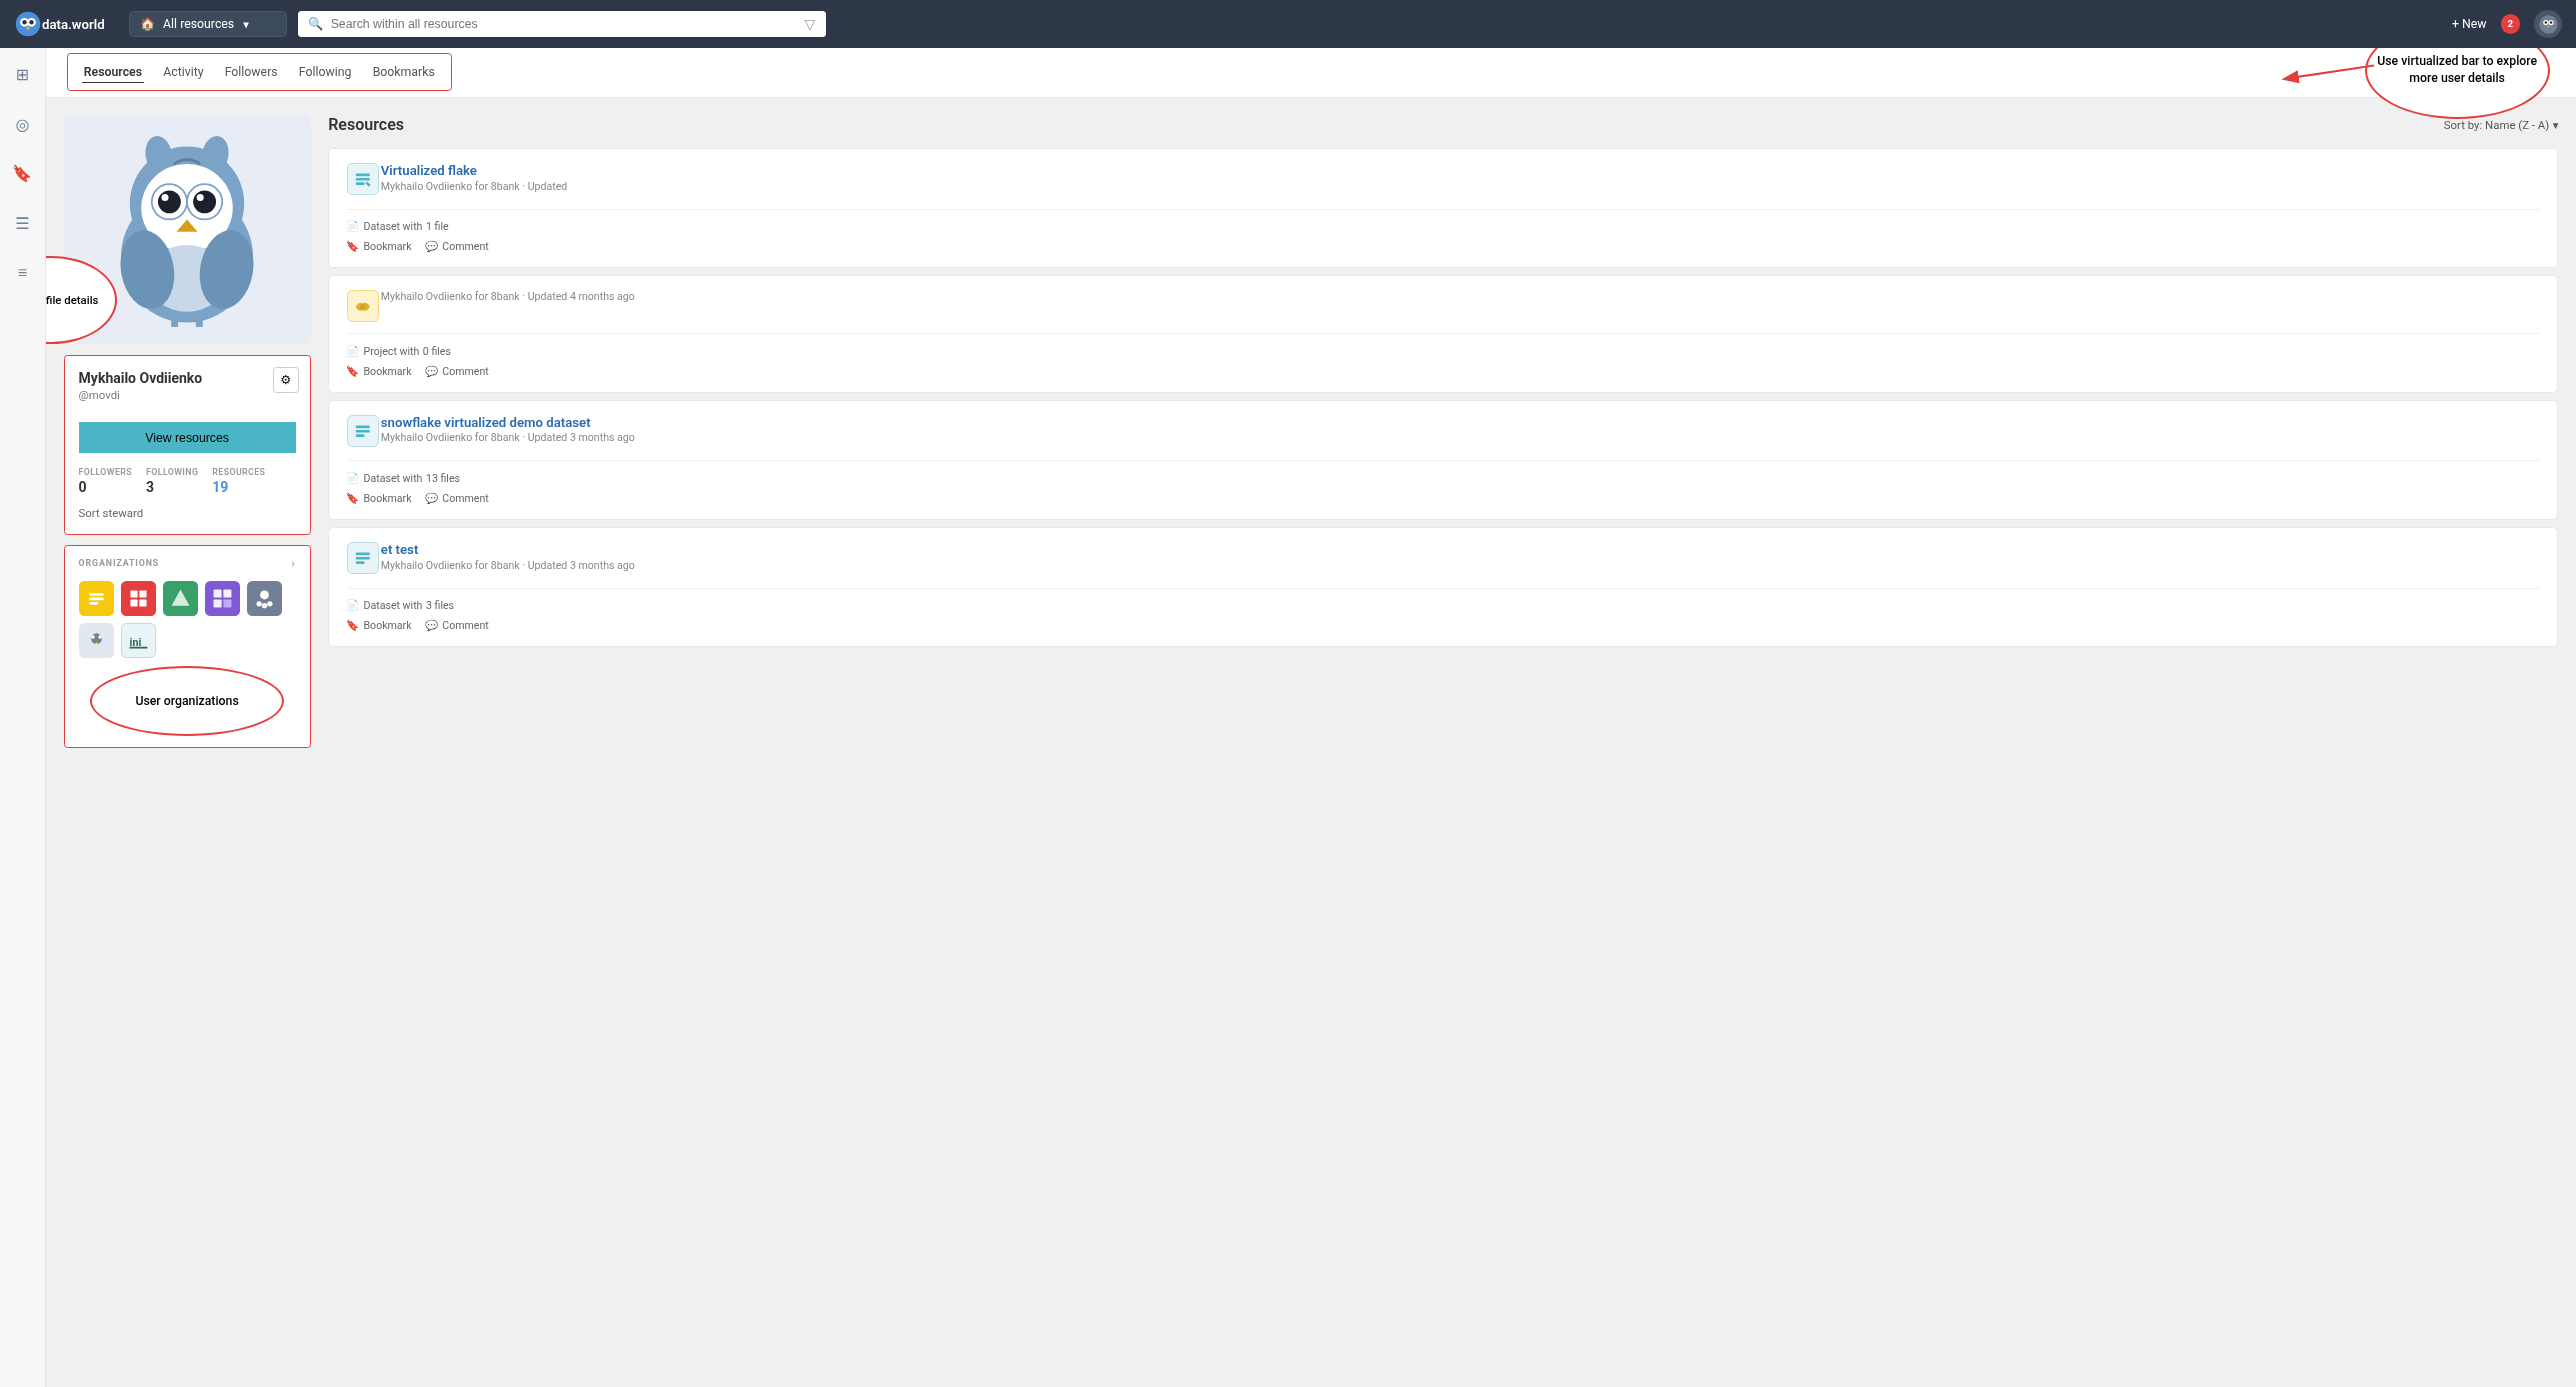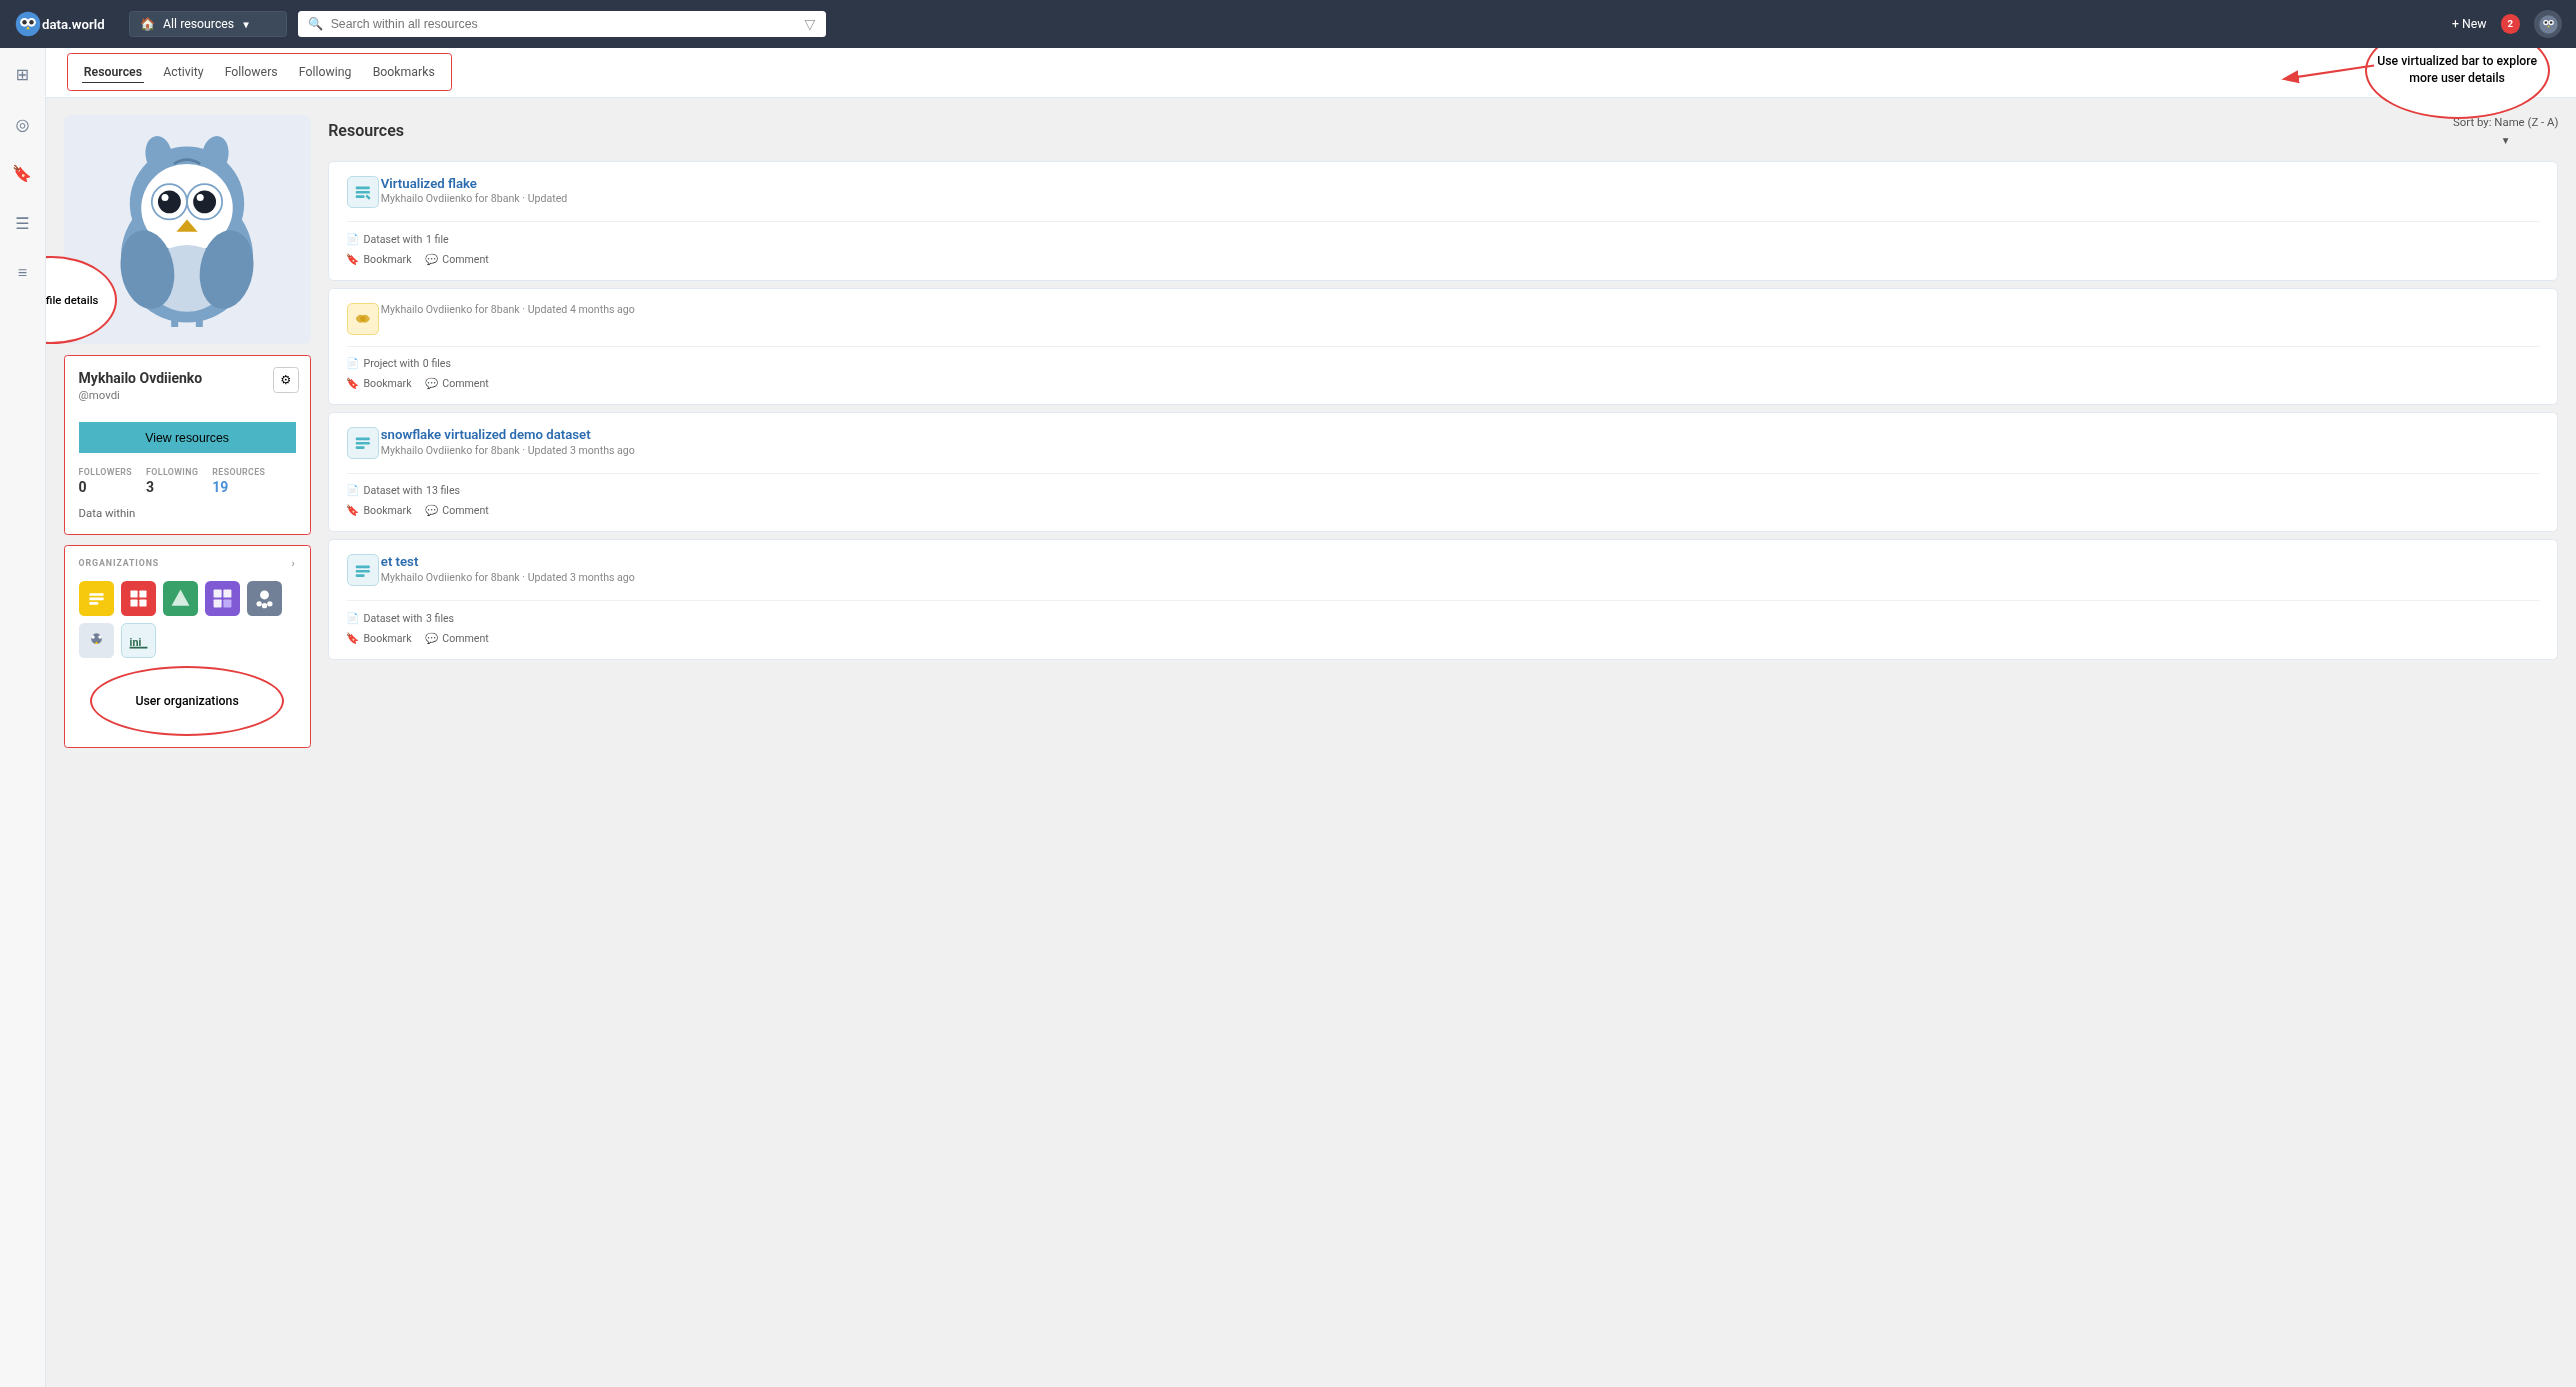--- a/index.html
+++ b/index.html
@@ -279,21 +279,20 @@
       font-weight: 600;
       color: #333;
     }
     .sort-dropdown {
       display: flex;
       align-items: center;
       gap: 3.5px;
       font-size: 11.4px;
       color: #555;
       cursor: pointer;
-      flex-direction: column;
     }
 
     .resource-card {
       background: white;
       border: 0.9px solid #e2e8f0;
       border-radius: 5.3px;
       padding: 14px 17.6px;
       margin-bottom: 7px;
     }
     .resource-card-header {
@@ -554,21 +553,21 @@
               </div>
               <div class="stat-item">
                 <span class="stat-label">FOLLOWING</span>
                 <span class="stat-value black">3</span>
               </div>
               <div class="stat-item">
                 <span class="stat-label">RESOURCES</span>
                 <span class="stat-value">19</span>
               </div>
             </div>
-            <div class="data-role">Data within</div>
+            <div class="data-role">Sort steward</div>
           </div>
 
           <div class="org-card" style="position:relative;">
             <div class="org-title">
               <span>ORGANIZATIONS</span>
               <span class="org-chevron">›</span>
             </div>
             <div class="org-icons-grid">
               <div class="org-icon org-yellow">
                 <svg width="25" height="25" viewBox="0 0 28 28">

